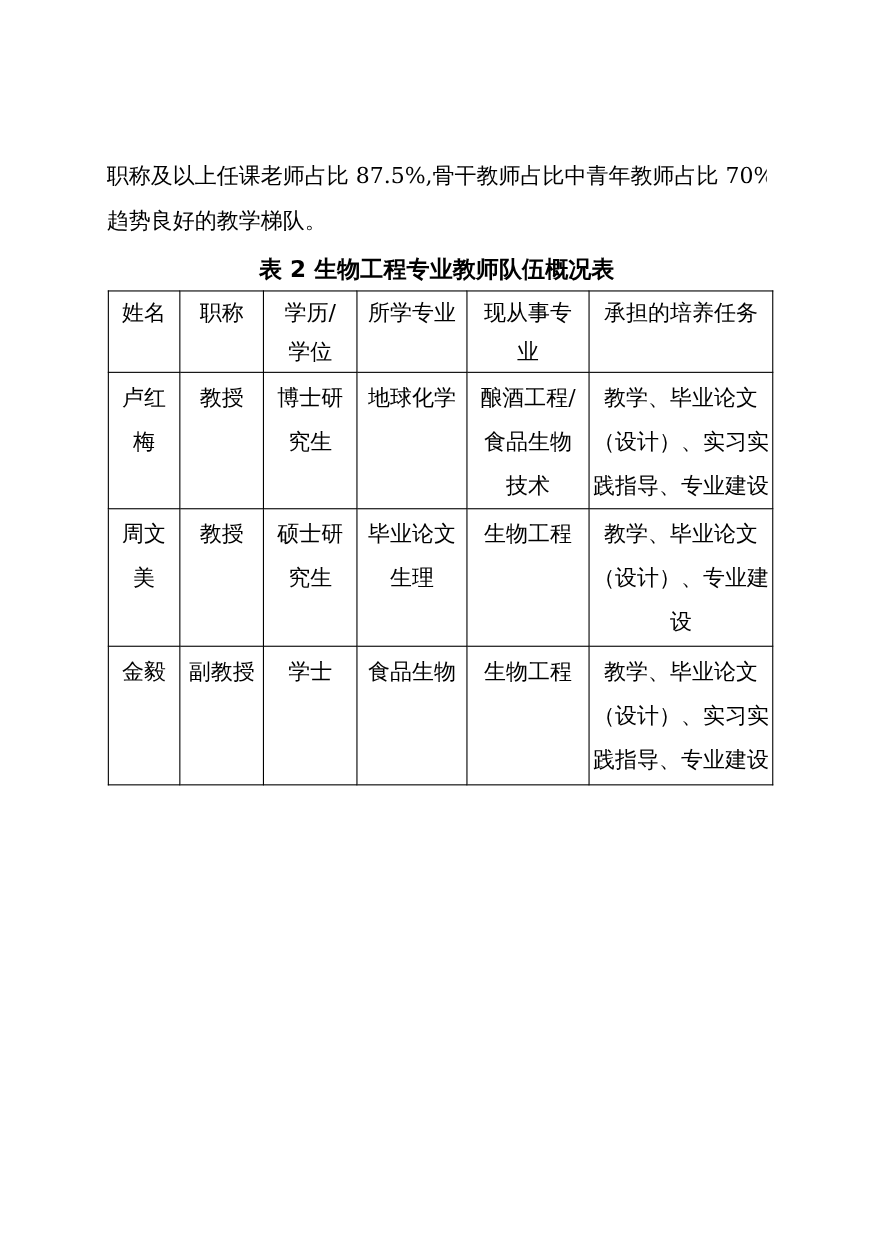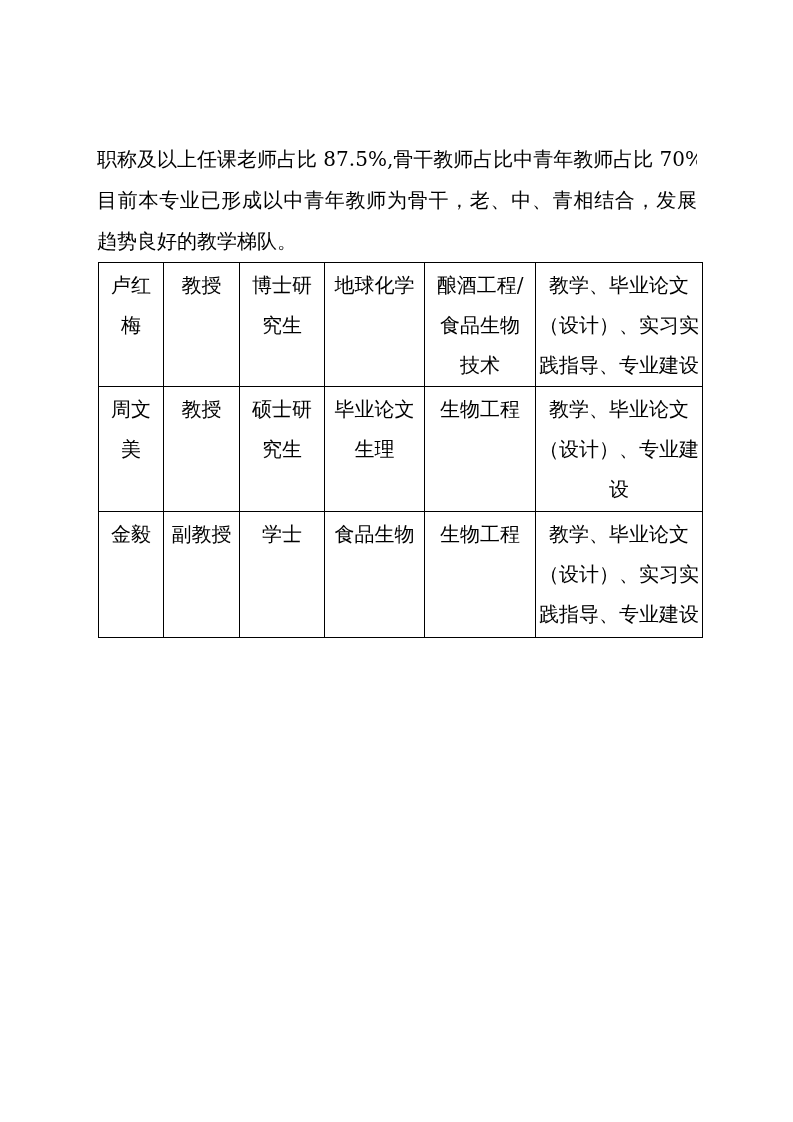--- a/index.html
+++ b/index.html
@@ -79,36 +79,58 @@
 </style>
 </head>
 <body>
 
 <div class="page">
   <div class="content">
 
     <div class="paragraphs">
       <div class="para">
           <div>职称及以上任课老师占比 87.5%,骨干教师占比中青年教师占比 70%,</div>
-          <div>目前本专业已形成以中青年教师为骨干，老、中、青相结合，发展</div>
           <div>趋势良好的教学梯队。</div>
         </div>
     </div>
 
+    <div class="table-caption">表 2 生物工程专业教师队伍概况表</div>
 
     <table class="teacher-table">
       <colgroup>
         <col style="width:65px">
         <col style="width:76px">
         <col style="width:85px">
         <col style="width:100px">
         <col style="width:111px">
         <col style="width:167px">
       </colgroup>
       <tbody>
+        <tr class="rh">
+          <th>
+              <div>姓名</div>
+            </th>
+          <th>
+              <div>职称</div>
+            </th>
+          <th>
+              <div>学历/</div>
+              <div>学位</div>
+            </th>
+          <th>
+              <div>所学专业</div>
+            </th>
+          <th>
+              <div>现从事专</div>
+              <div>业</div>
+            </th>
+          <th>
+              <div>承担的培养任务</div>
+            </th>
+        </tr>
         <tr class="r1">
           <td>
               <div>卢红</div>
               <div>梅</div>
             </td>
           <td>
               <div>教授</div>
             </td>
           <td>
               <div>博士研</div>

